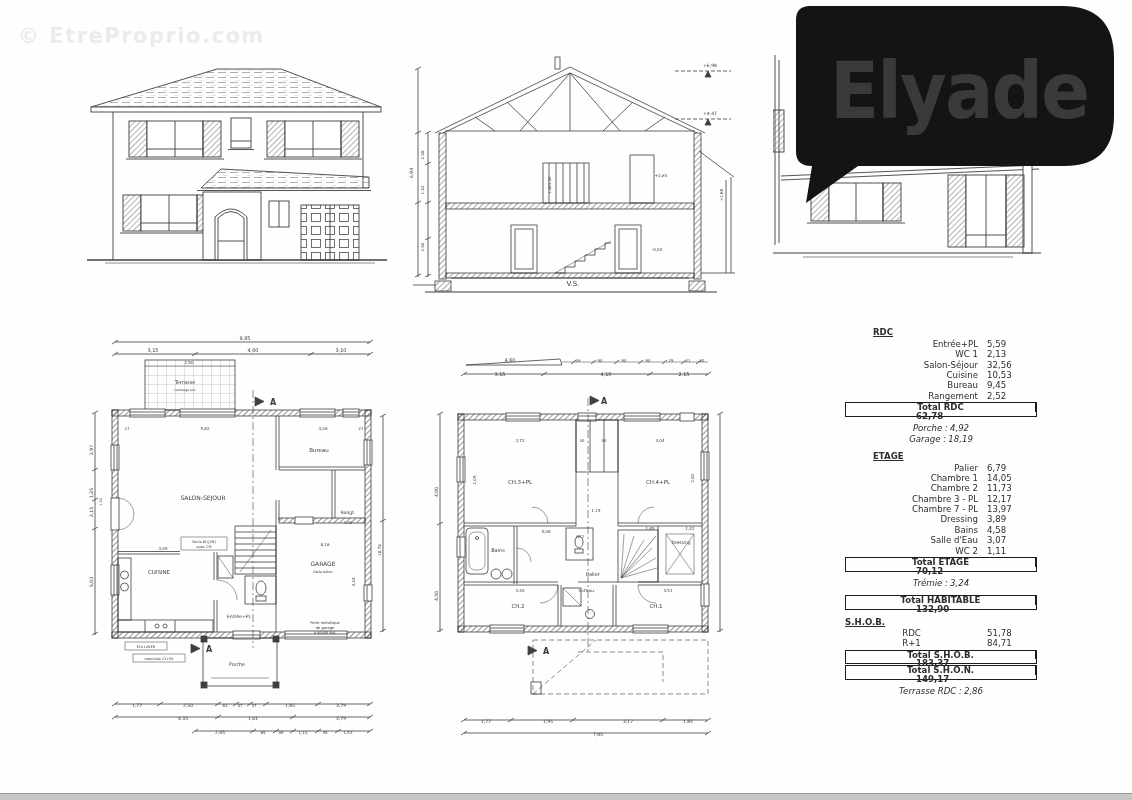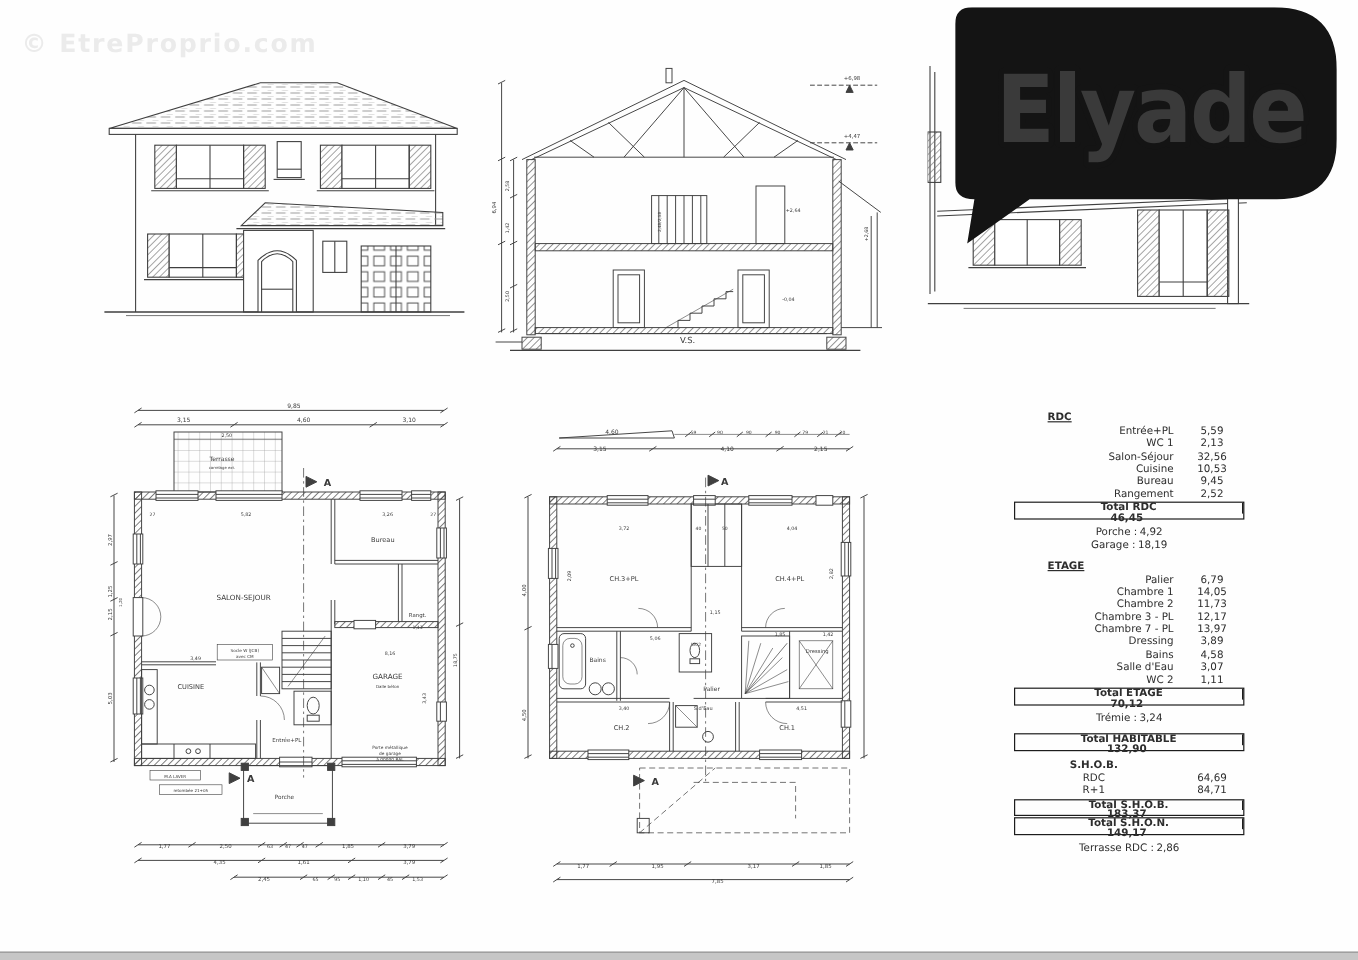--- a/index.html
+++ b/index.html
@@ -5,33 +5,33 @@
   html,body{margin:0;padding:0;background:#ffffff;}
   .canvas{position:relative;width:1132px;height:800px;background:#fefefe;overflow:hidden;
           font-family:"DejaVu Sans",sans-serif;}
   .wm{position:absolute;left:18px;top:24px;font-size:21px;font-weight:bold;
       color:#ebebeb;letter-spacing:1.5px;user-select:none;}
   .draw{position:absolute;}
   svg text{font-family:"DejaVu Sans",sans-serif;fill:#3a3a3a;}
   
   .logo{position:absolute;left:796px;top:6px;width:318px;height:200px;}
   
-  .table{position:absolute;left:845px;top:342px;width:192px;color:#2d2d2d;}
+  .table{position:absolute;left:845px;top:326px;width:192px;color:#2d2d2d;}
   .trow{display:flex;align-items:center;height:10.4px;font-size:8.6px;line-height:1;}
   .tlabel{flex:1;text-align:right;padding-right:9px;white-space:nowrap;}
-  .tvalue{width:46px;text-align:center;padding-right:4px;white-space:nowrap;}
+  .tvalue{width:46px;text-align:left;padding-right:4px;white-space:nowrap;}
   .trow.header{height:13px;}
   .trow.header .tlabel{text-align:left;padding-left:28px;font-weight:bold;text-decoration:underline;}
   .trow.plainhead{height:12px;}
-  .trow.plainhead .tlabel{text-align:center;font-weight:bold;}
+  .trow.plainhead .tlabel{text-align:left;font-weight:bold;text-decoration:underline;}
   .trow.center .tlabel{text-align:center;}
   .trow.total{height:12.5px;border:1.6px solid #1c1c1c;font-weight:bold;margin:1px 0;flex-direction:column;}
   .trow.total .tlabel{align-self:stretch;display:flex;align-items:center;justify-content:center;
                       border-right:1.4px solid #1c1c1c;padding-right:0;}
-  .trow.italic{justify-content:center;gap:2px;}
+  .trow.italic{font-style:italic;justify-content:center;gap:2px;}
   .trow.italic .tlabel{flex:none;padding-right:0;}
   .trow.italic .tvalue{width:auto;text-align:right;padding:0;}
   .trow.spacer{height:5.5px;}
   .scanedge{position:absolute;left:0;right:0;bottom:0;height:6px;background:#c6c6c6;border-top:1px solid #969696;}
 </style>
 </head>
 <body>
 
 <div class="canvas">
 
@@ -580,21 +580,21 @@
         <span class="tvalue">9,45</span>
       </div>
 
       <div class="trow">
         <span class="tlabel">Rangement</span>
         <span class="tvalue">2,52</span>
       </div>
 
       <div class="trow total">
         <span class="tlabel">Total RDC</span>
-        <span class="tvalue">46,45</span>
+        <span class="tvalue">62,78</span>
       </div>
 
       <div class="trow spacer">
         <span class="tlabel"></span>
         <span class="tvalue"></span>
       </div>
 
       <div class="trow italic">
         <span class="tlabel">Porche :</span>
         <span class="tvalue">4,92</span>
@@ -690,21 +690,21 @@
         <span class="tvalue"></span>
       </div>
 
       <div class="trow plainhead">
         <span class="tlabel">S.H.O.B.</span>
         <span class="tvalue"></span>
       </div>
 
       <div class="trow center">
         <span class="tlabel">RDC</span>
-        <span class="tvalue">64,69</span>
+        <span class="tvalue">51,78</span>
       </div>
 
       <div class="trow center">
         <span class="tlabel">R+1</span>
         <span class="tvalue">84,71</span>
       </div>
 
       <div class="trow total">
         <span class="tlabel">Total S.H.O.B.</span>
         <span class="tvalue">183,37</span>

